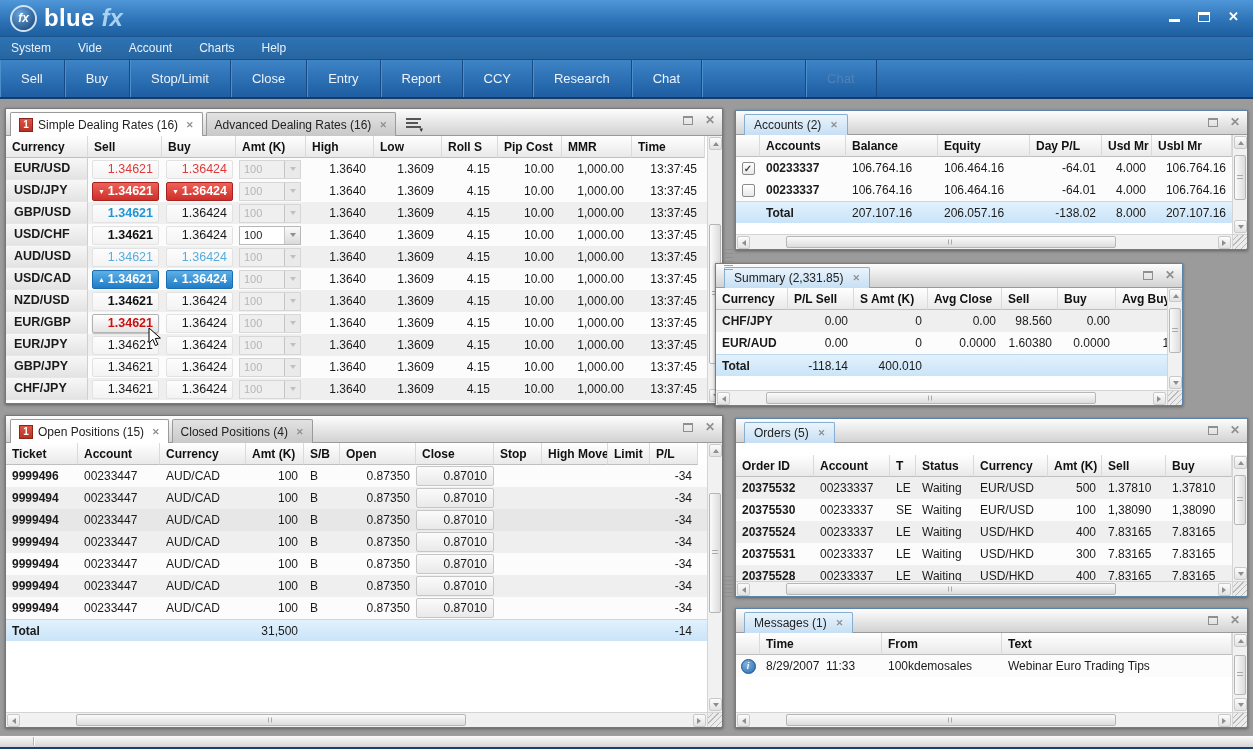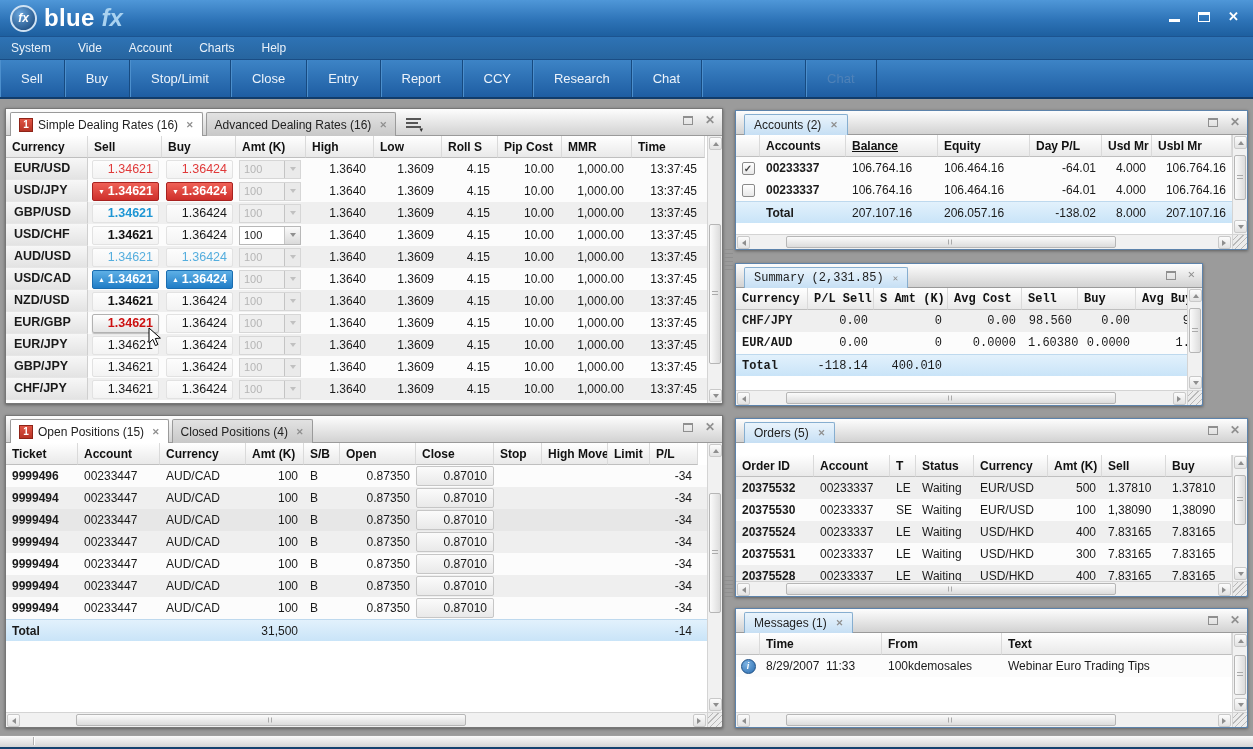--- a/index.html
+++ b/index.html
@@ -617,21 +617,21 @@
       </div>
       <div class="pctrl">
         <span class="pmax"></span>
         <span class="px">✕</span>
       </div>
     </div>
     <div class="tarea" style="top:24px;">
       <div class="thead" id="accounts-head">
           <div class="th" style="width: 24px;"></div>
           <div class="th" style="width: 86px;">Accounts</div>
-          <div class="th" style="width: 92px; text-decoration: underline;">Balance</div>
+          <div class="th" style="width: 92px;">Balance</div>
           <div class="th" style="width: 92px;">Equity</div>
           <div class="th" style="width: 72px;">Day P/L</div>
           <div class="th" style="width: 50px;">Usd Mr</div>
           <div class="th" style="width: 80px;">Usbl Mr</div>
         </div>
       <div id="accounts-rows">
           <div class="grow">
             <div class="gc" style="width: 24px; padding: 0px 2px;"><span class="cb">✓</span></div>
             <div class="gc b" style="width: 86px;">00233337</div>
             <div class="gc" style="width: 92px;">106.764.16</div>
@@ -666,37 +666,37 @@
       </div>
       <div class="hscroll" style="right:15px;">
         <span class="sb lf" style="left:0;"></span>
         <span class="sb rt" style="right:0;"></span>
         <span class="hthumb" style="left:50px; width:330px;"></span>
       </div>
       <div class="corner"></div>
     </div>
   </div>
 
-  <div class="panel rightp" id="p-summary" style="left:735px; top:164px; width:468px; height:143px;font-family:Liberation Mono, monospace;">
+  <div class="panel rightp" id="p-summary" style="left:715px; top:164px; width:468px; height:143px;">
     <div class="phead">
       <div class="rtab">
         <span>Summary (2,331.85)</span>
         <span class="tabx">✕</span>
       </div>
       <div class="pctrl">
         <span class="pmax"></span>
         <span class="px">✕</span>
       </div>
     </div>
     <div class="tarea" style="top:24px;">
       <div class="thead" id="summary-head">
           <div class="th" style="width: 72px;">Currency</div>
           <div class="th" style="width: 66px;">P/L Sell</div>
           <div class="th" style="width: 74px;">S Amt (K)</div>
-          <div class="th" style="width: 74px;">Avg Cost</div>
+          <div class="th" style="width: 74px;">Avg Close</div>
           <div class="th" style="width: 56px;">Sell</div>
           <div class="th" style="width: 58px;">Buy</div>
           <div class="th" style="width: 96px;">Avg Buy</div>
         </div>
       <div id="summary-rows">
           <div class="grow alt">
             <div class="gc b" style="width: 72px;">CHF/JPY</div>
             <div class="gc r" style="width: 66px;">0.00</div>
             <div class="gc r" style="width: 74px;">0</div>
             <div class="gc r" style="width: 74px;">0.00</div>

